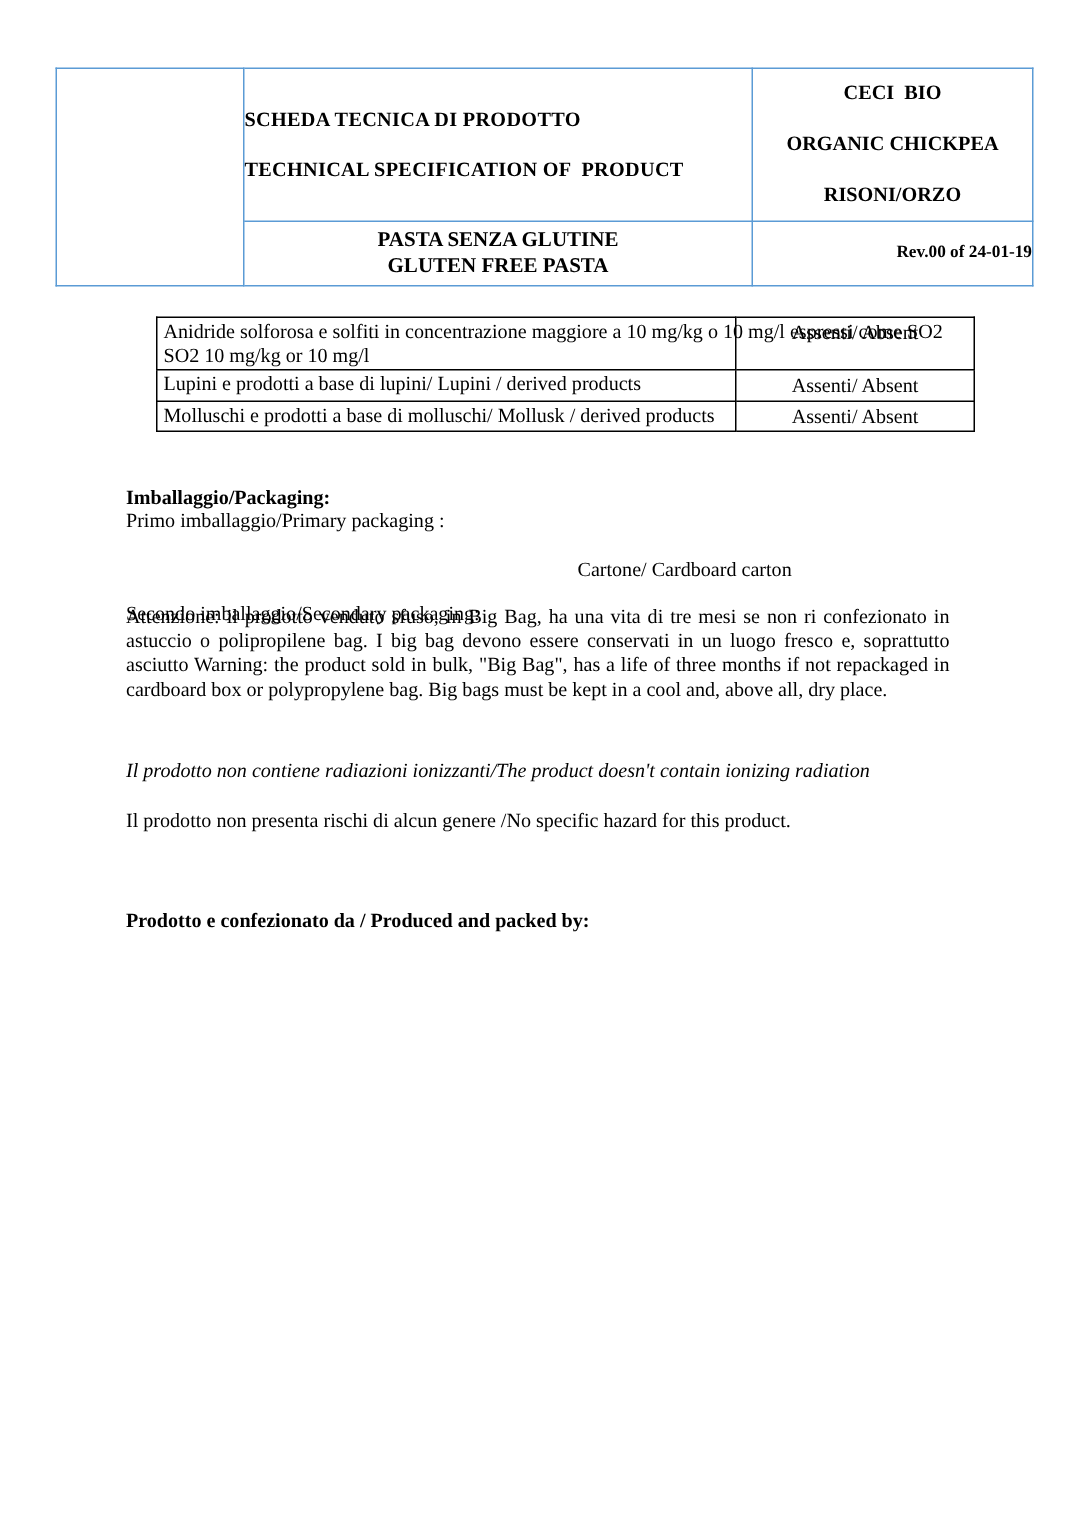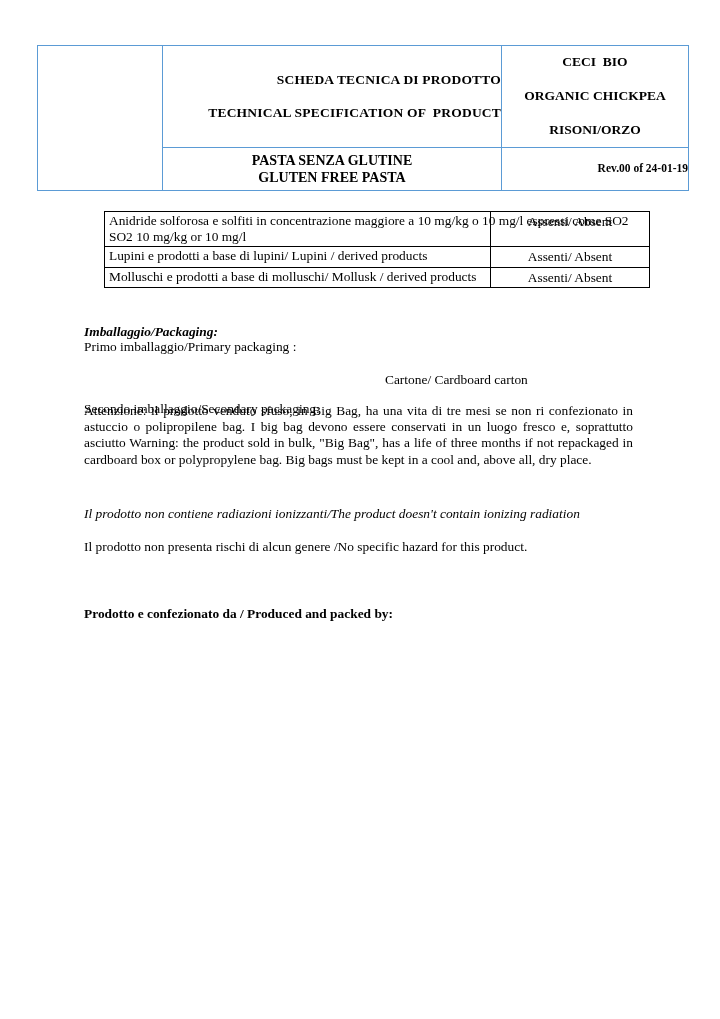--- a/index.html
+++ b/index.html
@@ -36,21 +36,21 @@
     border: 1.5px solid #5B9BD5;
     vertical-align: middle;
     padding: 0;
   }
   .hdr-logo-cell {
     width: 124px;
     height: 144px;
   }
   .hdr-title-cell {
     width: 338px;
-    text-align: right;
+    text-align: left;
     padding: 13px 6px 14px 6px;
   }
   .hdr-prod-cell {
     width: 186px;
     text-align: center;
     padding: 12px 4px 13px 4px;
   }
   .hdr-sub-cell {
     text-align: center;
     padding: 8px 6px 9px 6px;
@@ -116,21 +116,20 @@
   .txt {
     position: absolute;
     font-size: 13.4px;
     line-height: 1.17;
   }
 
   .packaging-head {
     left: 84px;
     top: 324px;
     font-weight: bold;
-    font-style: italic;
   }
   .pack-row-1-label { left: 84px; top: 339px; }
   .pack-row-1-value { left: 385px; top: 339px; width: 300px; }
   .pack-row-2-label { left: 84px; top: 356px; margin-top: 45px; }
   .pack-row-2-value { left: 385px; top: 372px; }
 
   .warning-para {
     left: 84px;
     top: 403px;
     width: 549px;

